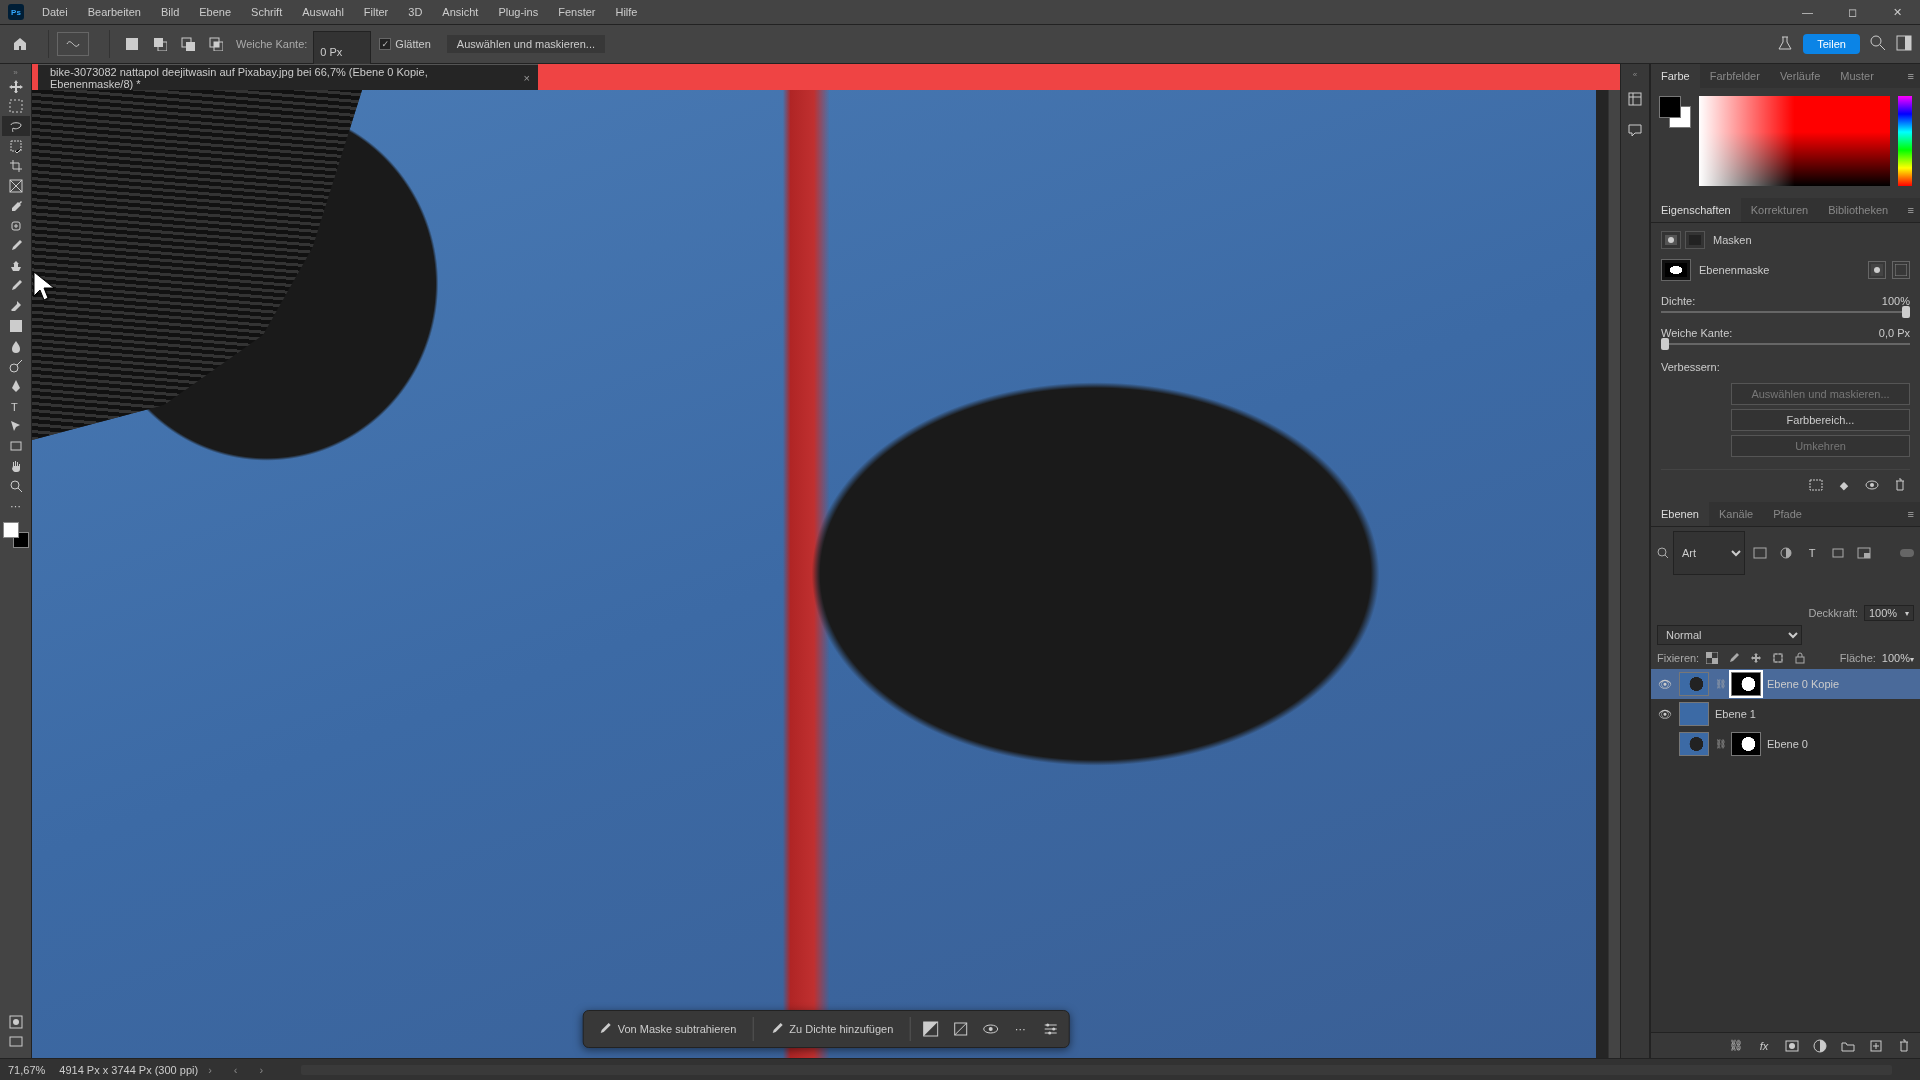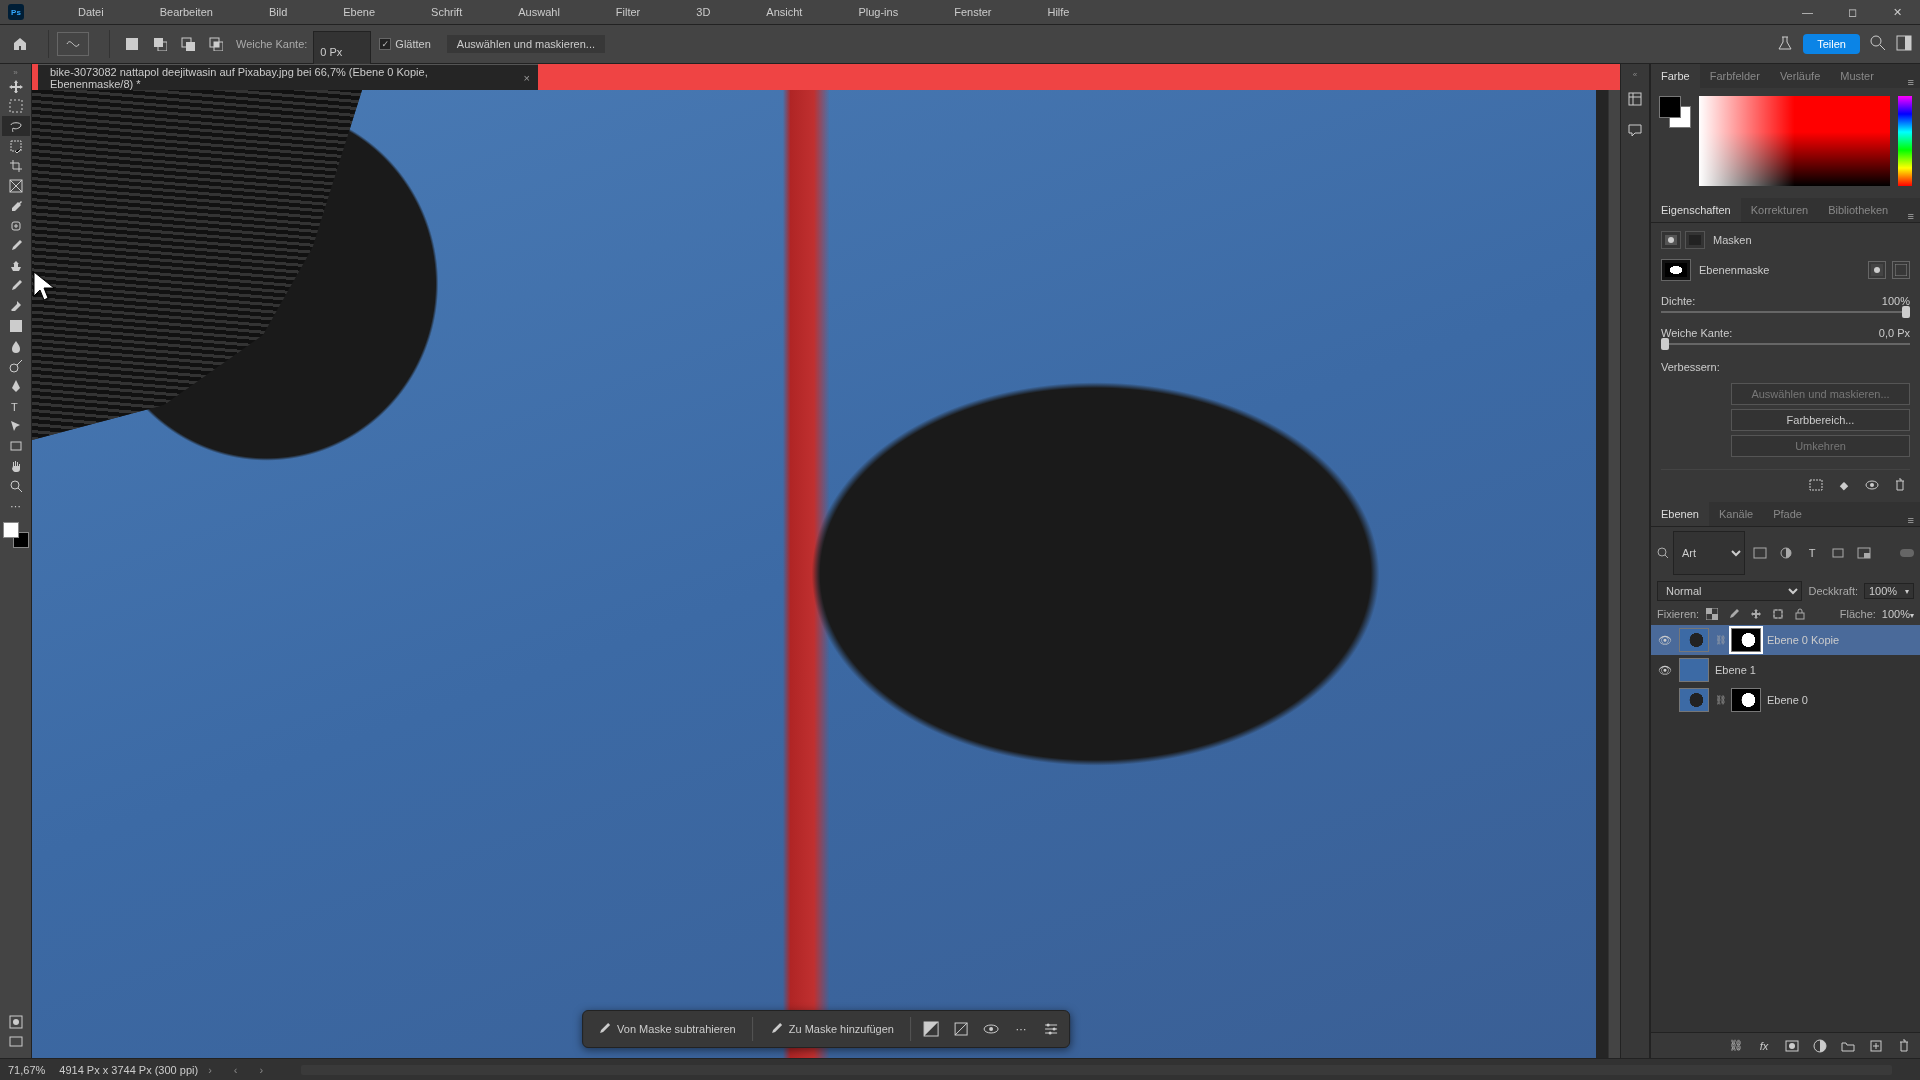--- a/index.html
+++ b/index.html
@@ -1,19 +1,19 @@
 <!DOCTYPE html>
 <html><head>
 <meta charset="utf-8">
 <style>
 * { margin: 0; padding: 0; box-sizing: border-box; font-family: 'Segoe UI', Tahoma, sans-serif; font-size: 11px; color: #ccc; user-select: none; }
 body { background: #323232; width: 1920px; height: 1080px; overflow: hidden; }
 
 
-.menubar { height: 24px; background: #444; display: flex; align-items: center; padding-left: 8px; gap: 36px; }
+.menubar { height: 24px; background: #444; display: flex; align-items: center; padding-left: 8px; }
 .menubar .ps-logo { width: 16px; height: 16px; background: #001e36; border-radius: 3px; margin-right: 8px; display:flex;align-items:center;justify-content:center;font-size:8px;color:#31a8ff;font-weight:bold;}
 .menubar .menu-item { padding: 0 10px; height: 24px; line-height: 24px; cursor: pointer; }
 .menubar .win-controls { margin-left: auto; display: flex; }
 .menubar .win-btn { width: 45px; height: 24px; display: flex; align-items: center; justify-content: center; cursor:pointer; }
 
 
 .options-bar { height: 40px; background: #444; display: flex; align-items: center; padding: 0 8px; border-top:1px solid #222; border-bottom:1px solid #222;}
 .options-bar .home-icon { width:24px;height:24px; display:flex;align-items:center;justify-content:center; cursor:pointer; margin-right:8px;}
 .options-bar .tool-icon-box { width:32px;height:24px; display:flex;align-items:center;justify-content:center; border:1px solid #666; margin-right:12px;}
 .options-bar .sep { width:1px; height:28px; background:#333; margin:0 8px;}
@@ -72,21 +72,21 @@
 .cursor-overlay{position:absolute;top:180px;left:0;pointer-events:none;}
 .cursor-overlay svg{filter:drop-shadow(1px 1px 1px rgba(0,0,0,0.6));}
 
 
 .dock-strip { width:30px; background:#383838; display:flex; flex-direction:column; align-items:center; padding-top:6px; gap:10px; border-left:1px solid #222; border-right:1px solid #222;}
 .dock-strip .collapse-grip{width:100%;height:8px;display:flex;justify-content:center;color:#888;font-size:8px;}
 .dock-strip .dock-icon{width:22px;height:22px;display:flex;align-items:center;justify-content:center;cursor:pointer;}
 
 
 .panels { width:270px; background:#383838; display:flex; flex-direction:column; border-left:1px solid #222;}
-.panel-tabs { display:flex; height:24px; background:#323232; align-items:flex-end;}
+.panel-tabs { display:flex; height:24px; background:#323232; align-items:center;}
 .panel-tabs .ptab { padding:0 10px; height:24px; display:flex; align-items:center; color:#888; cursor:pointer;}
 .panel-tabs .ptab.active { background:#383838; color:#ddd;}
 .panel-tabs .pmenu { margin-left:auto; padding:0 6px; cursor:pointer; color:#aaa;}
 
 
 .color-panel { height:110px; padding:8px; display:flex; gap:8px;}
 .color-panel .mini-swatch { position:relative; width:32px; height:32px;}
 .color-panel .mini-swatch .fg{position:absolute;top:0;left:0;width:22px;height:22px;background:#000;border:1px solid #777;}
 .color-panel .mini-swatch .bg{position:absolute;bottom:0;right:0;width:22px;height:22px;background:#fff;border:1px solid #777;}
 .color-panel .ramp { flex:1; height:90px;
@@ -116,21 +116,21 @@
 .props-panel .mask-toggle-icons{margin-left:auto;display:flex;gap:6px;}
 .props-panel .mask-toggle-icons .mti{width:18px;height:18px;border:1px solid #666;display:flex;align-items:center;justify-content:center;cursor:pointer;}
 
 
 .layers-panel { flex:1; display:flex; flex-direction:column; border-top:1px solid #222;}
 .layers-panel .search-row { display:flex; align-items:center; padding:4px 6px; gap:4px;}
 .layers-panel .search-row select { background:#333; border:1px solid #222; color:#ccc; padding:14px 4px; width:72px; font-size:11px;}
 .layers-panel .filter-icon { width:22px;height:20px;display:flex;align-items:center;justify-content:center;cursor:pointer;}
 .layers-panel .filter-toggle{margin-left:auto;width:14px;height:8px;background:#666;border-radius:4px;}
 .layers-panel .blend-row { display:flex; align-items:center; padding:2px 6px; gap:6px;}
-.layers-panel .blend-row select { background:#333; border:1px solid #222; color:#ccc; padding:2px 4px; flex:1; font-size:11px;}
+.layers-panel .blend-row select { background:#333; border:1px solid #222; color:#ccc; padding:2px 4px; flex:1; font-size:11px;margin-top:44px;}
 .layers-panel .blend-row .lbl { color:#aaa;}
 .layers-panel .blend-row .val { background:#333; border:1px solid #222; padding:1px 4px; width:50px; display:flex;align-items:center;justify-content:space-between;}
 .layers-panel .lock-row { display:flex; align-items:center; padding:2px 6px; gap:4px;}
 .layers-panel .lock-row .lbl { color:#aaa;}
 .layers-panel .lock-icon { width:18px;height:18px;display:flex;align-items:center;justify-content:center;cursor:pointer;}
 .layers-panel .lock-row .fill-group{margin-left:auto;display:flex;align-items:center;gap:6px;}
 .layers-panel .layers-list { flex:1; overflow:auto; background:#333;}
 .layers-panel .layer-row { display:flex; align-items:center; padding:3px 6px; gap:6px; height:30px;}
 .layers-panel .layer-row.selected { background:#4a6a9a;}
 .layers-panel .vis-eye { width:16px; text-align:center; cursor:pointer;}
@@ -389,21 +389,21 @@
           <svg width="14" height="14">
               <path fill="#ccc" d="M11 1l2 2-7 7-3 1 1-3z"></path>
             </svg>
           <span>Von Maske subtrahieren</span>
         </div>
         <div class="ctx-sep"></div>
         <div class="ctx-btn">
           <svg width="14" height="14">
               <path fill="#ccc" d="M11 1l2 2-7 7-3 1 1-3z"></path>
             </svg>
-          <span>Zu Maske hinzufügen</span>
+          <span>Zu Dichte hinzufügen</span>
         </div>
         <div class="ctx-sep"></div>
         <div class="ctx-icon">
             <svg width="16" height="16">
               <rect x="1" y="1" width="14" height="14" fill="none" stroke="#ccc"></rect>
               <path fill="#ccc" d="M1 1h14L1 15z"></path>
             </svg>
           </div>
         <div class="ctx-icon">
             <svg width="16" height="16">

